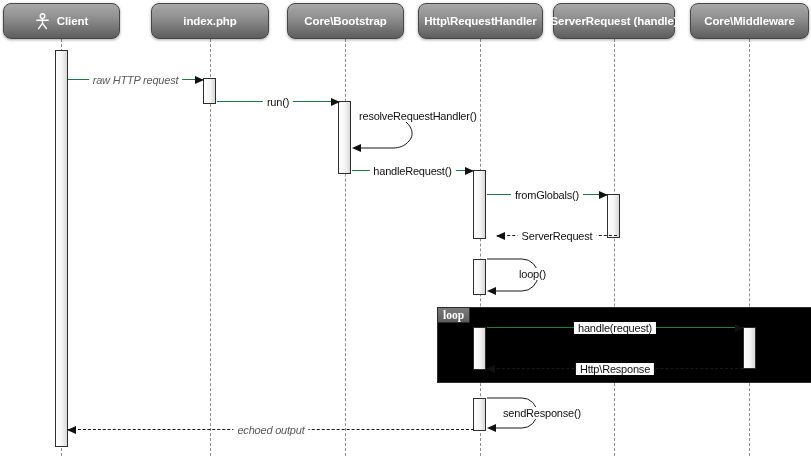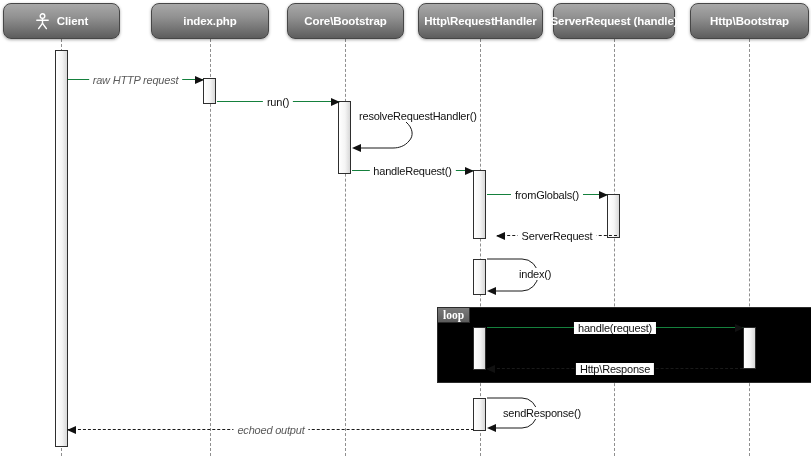--- a/index.html
+++ b/index.html
@@ -107,21 +107,21 @@
 
   <div class="message dashed" style="left:497px;top:235px;width:120px">
     <span class="ah left"></span>
     <span class="msg-label">ServerRequest</span>
   </div>
 
   <svg class="selfcall" style="left:486px;top:254px" width="72" height="46">
     <path d="M1,5 L36,5 A16,16 0 0 1 36,37 L10,37" fill="none" stroke="#1a1a1a" stroke-width="1"></path>
     <polygon points="10,33 10,41 1,37" fill="#111"></polygon>
   </svg>
-  <span class="self-label" style="left:516px;top:268px">index()</span>
+  <span class="self-label" style="left:516px;top:268px">loop()</span>
 
   <div class="message solid" style="left:487px;top:327px;width:256px">
     <span class="ah right"></span>
     <span class="msg-label">handle(request)</span>
   </div>
 
   <div class="message dashed" style="left:487px;top:368px;width:256px">
     <span class="ah left"></span>
     <span class="msg-label">Http\Response</span>
   </div>
@@ -155,16 +155,16 @@
   <div class="participant" style="left:418px;width:125px">
     <span class="lbl">Http\RequestHandler</span>
   </div>
   <div class="participant" style="left:287px;width:117px">
     <span class="lbl">Core\Bootstrap</span>
   </div>
   <div class="participant" style="left:553px;width:122px">
     <span class="lbl">ServerRequest (handle)</span>
   </div>
   <div class="participant" style="left:690px;width:119px">
-    <span class="lbl">Http\Bootstrap</span>
+    <span class="lbl">Core\Middleware</span>
   </div>
 
 </div>
 
 </body></html>

